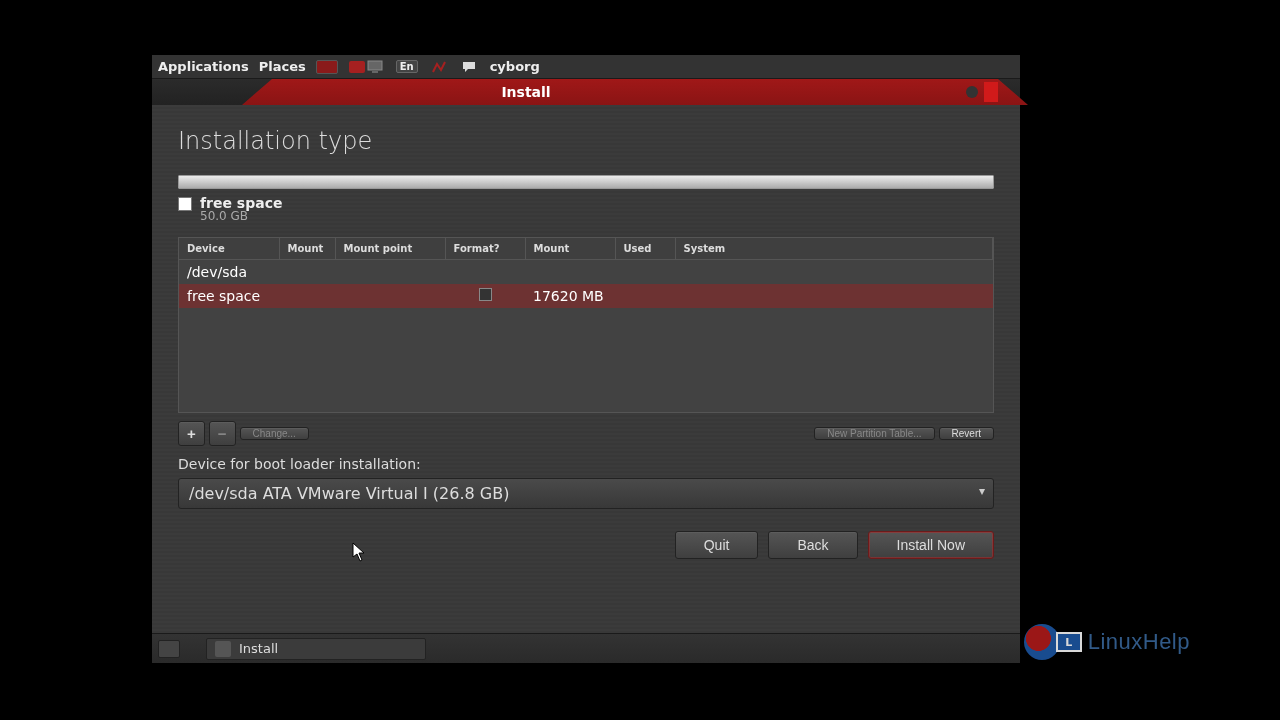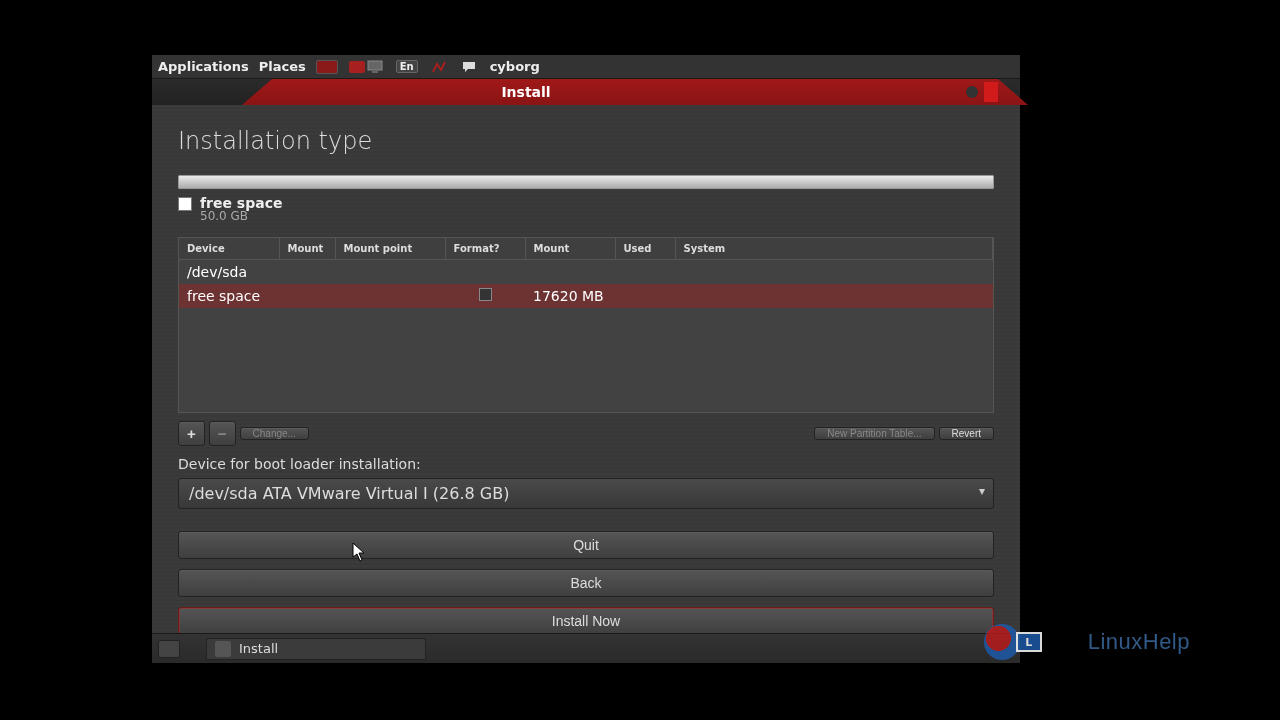--- a/index.html
+++ b/index.html
@@ -202,21 +202,20 @@
     position: absolute; right: 8px; top: 5px;
     color: #ccc;
     font-size: 12px;
   }
   
   .bottom-buttons {
     margin-top: 22px;
     display: flex;
     justify-content: flex-end;
     gap: 10px;
-    flex-direction: column;
   }
   .bottom-buttons .btn { padding: 5px 28px; font-size: 14px; }
   .btn-primary {
     border: 1px solid #6d1a1a;
     box-shadow: inset 0 0 0 1px rgba(180,40,40,.5);
   }
   
   .taskbar {
     position: absolute;
     left: 0; bottom: 0;
@@ -276,21 +275,21 @@
   .wm-box {
     width: 26px; height: 20px;
     background: #1e5aa8;
     border: 2px solid #fff;
     margin-left: -10px;
     z-index: 2;
     position: relative;
     display: flex; align-items: center; justify-content: center;
     color: #fff; font-size: 11px; font-weight: bold;
   }
-  .wm-text { font-family: sans-serif; font-size: 22px; color: #3a6aa0; font-weight: 400; letter-spacing: .5px; margin-left: 40px; }
+  .wm-text { font-family: sans-serif; font-size: 22px; color: #3a6aa0; font-weight: 400; letter-spacing: .5px; }
 </style>
 </head>
 <body>
 
 <div class="desktop">
 
   <div class="top-panel">
     <div class="left">
       <span>Applications</span>
       <span>Places</span>

